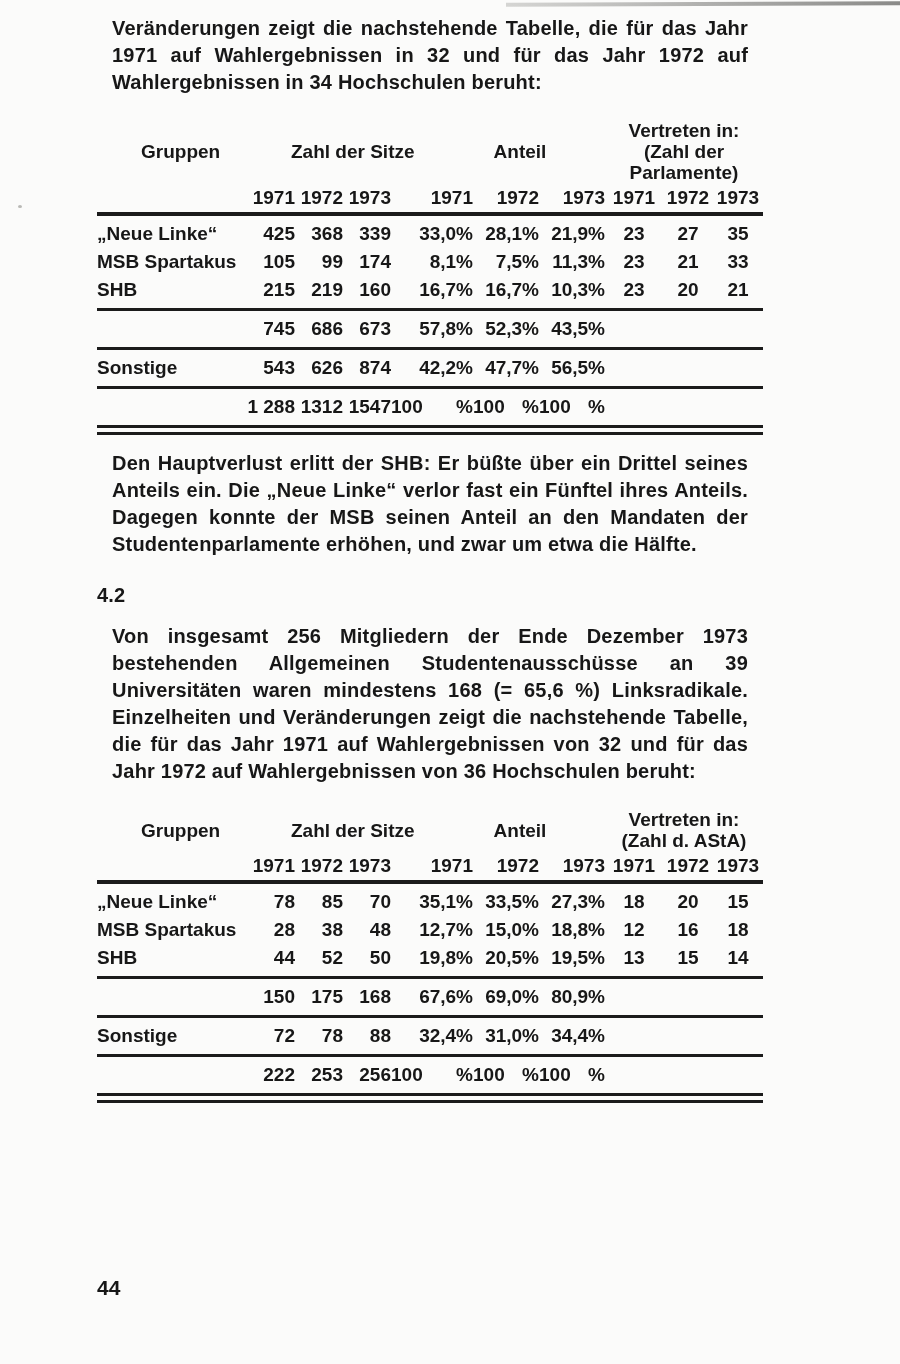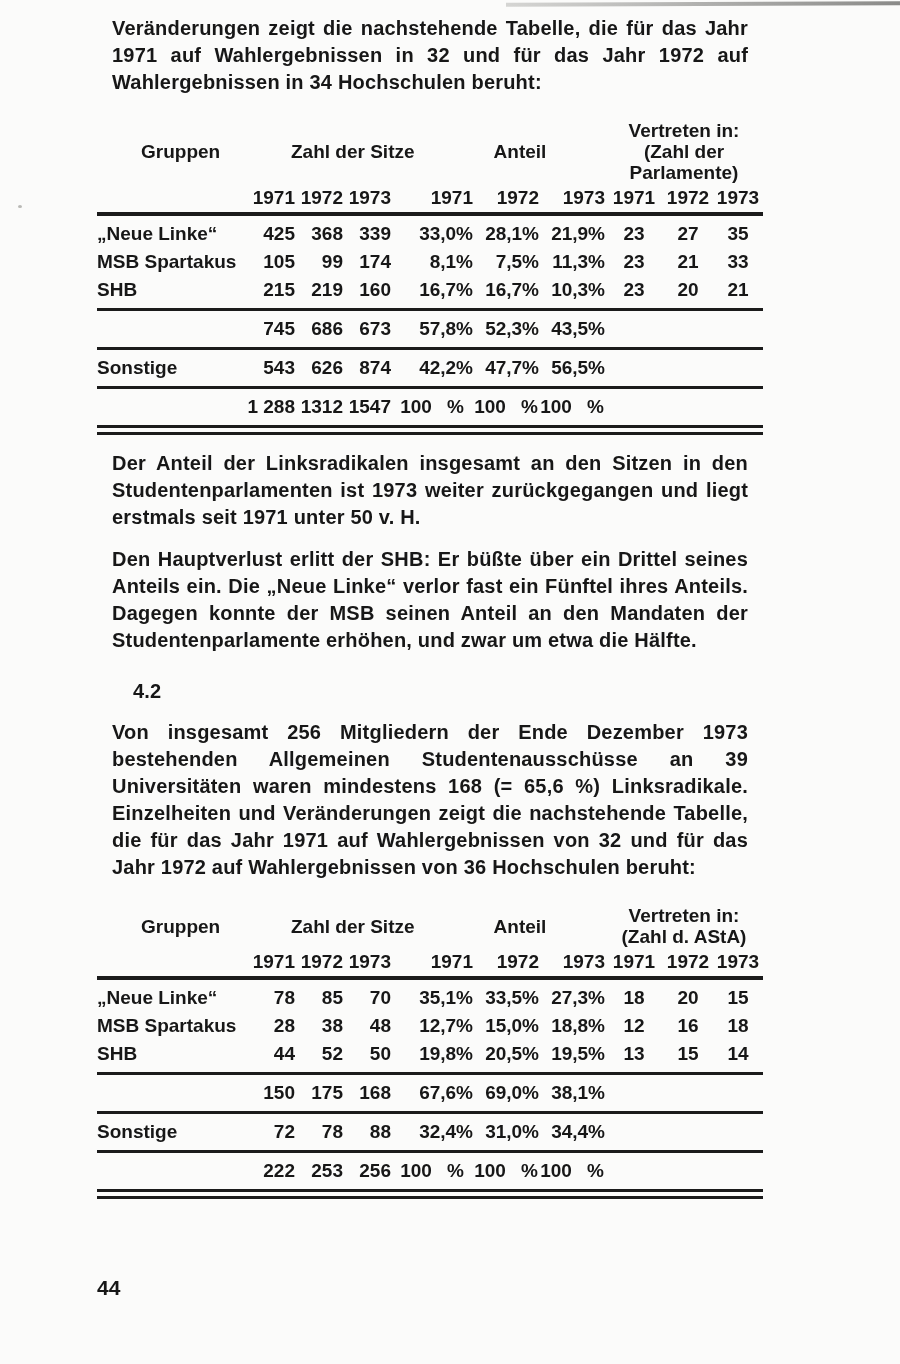--- a/index.html
+++ b/index.html
@@ -23,21 +23,21 @@
   }
   .content { position: absolute; left: 97px; top: 0; width: 666px; }
   p.body-text {
     margin: 15px; font-size: 20px; line-height: 27px;
     text-align: justify; letter-spacing: 0.2px;
   }
   .mt-intro1 { margin-top: 112px; }
   .mt-analysis { margin-top: 18px; }
   .section-heading {
     margin-top: 24px; font-size: 20px; line-height: 26px;
-    display: flex; gap: 17px; letter-spacing: 0.2px; margin-left: 36px;
+    display: flex; gap: 17px; letter-spacing: 0.2px;
   }
   
   .stat-table { margin-top: 24px; font-size: 19px; }
   .t-head {
     display: grid; grid-template-columns: 150px 144px 214px 158px;
     align-items: center; line-height: 21px; padding-bottom: 3px;
   }
   .t-head .gh { text-align: center; white-space: nowrap; margin-left: 44px; }
   .t-head .gh-first { text-align: left; }
   .t-head .rep { text-align: center; }
@@ -50,21 +50,21 @@
   .t-row { line-height: 28px; }
   .c { white-space: nowrap; }
   .c.num { text-align: right; }
   .c.ctr { text-align: center; }
   .rule { border-top: 3px solid #1b1b1b; margin: 4px 0; }
   .rule.head-rule { border-top-width: 4px; margin-top: 2px; }
   .rule.double {
     border-top: 3px solid #1b1b1b; border-bottom: 3px solid #1b1b1b;
     height: 4px; margin: 4px 0 0 0;
   }
-  .pct { display: flex; justify-content: center; gap: 15px; }
+  .pct { display: flex; justify-content: space-between; gap: 15px; }
   .page-num { position: absolute; left: 97px; top: 1276px; font-size: 21px; }
 </style>
 </head>
 <body>
 
 <div class="scan-line"></div>
 <div class="speck"></div>
 
 <div class="content">
 
@@ -178,21 +178,20 @@
           <span>100</span>
           <span>%</span>
         </div>
       <div class="c"></div>
         <div class="c"></div>
         <div class="c"></div>
     </div>
     <div class="rule double"></div>
   </div>
 
-  <p class="body-text mt-analysis">Der Anteil der Linksradikalen insgesamt an den Sitzen in den Studentenparlamenten ist 1973 weiter zurückgegangen und liegt erstmals seit 1971 unter 50 v. H.</p>
   <p class="body-text">Den Hauptverlust erlitt der SHB: Er büßte über ein Drittel seines Anteils ein. Die „Neue Linke“ verlor fast ein Fünftel ihres Anteils. Dagegen konnte der MSB seinen Anteil an den Mandaten der Studentenparlamente erhöhen, und zwar um etwa die Hälfte.</p>
 
   <div class="section-heading">
     <span>4.2</span>
   </div>
 
   <p class="body-text mt-analysis">Von insgesamt 256 Mitgliedern der Ende Dezember 1973 bestehenden Allgemeinen Studentenausschüsse an 39 Universitäten waren mindestens 168 (= 65,6 %) Linksradikale. Einzelheiten und Veränderungen zeigt die nachstehende Tabelle, die für das Jahr 1971 auf Wahlergebnissen von 32 und für das Jahr 1972 auf Wahlergebnissen von 36 Hochschulen beruht:</p>
 
   <div class="stat-table">
     <div class="t-head">
@@ -256,21 +255,21 @@
     </div>
     <div class="rule"></div>
 
     <div class="grid t-row">
       <div class="c"></div>
       <div class="c num">150</div>
       <div class="c num">175</div>
       <div class="c num">168</div>
       <div class="c num">67,6%</div>
       <div class="c num">69,0%</div>
-      <div class="c num">38,1%</div>
+      <div class="c num">80,9%</div>
       <div class="c"></div>
         <div class="c"></div>
         <div class="c"></div>
     </div>
     <div class="rule"></div>
 
     <div class="grid t-row">
       <div class="c">Sonstige</div>
       <div class="c num">72</div>
       <div class="c num">78</div>

